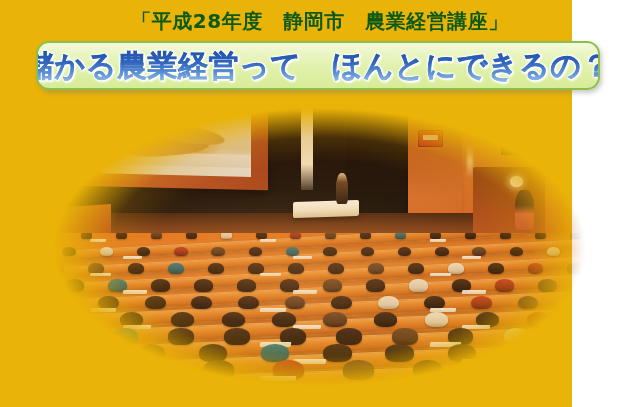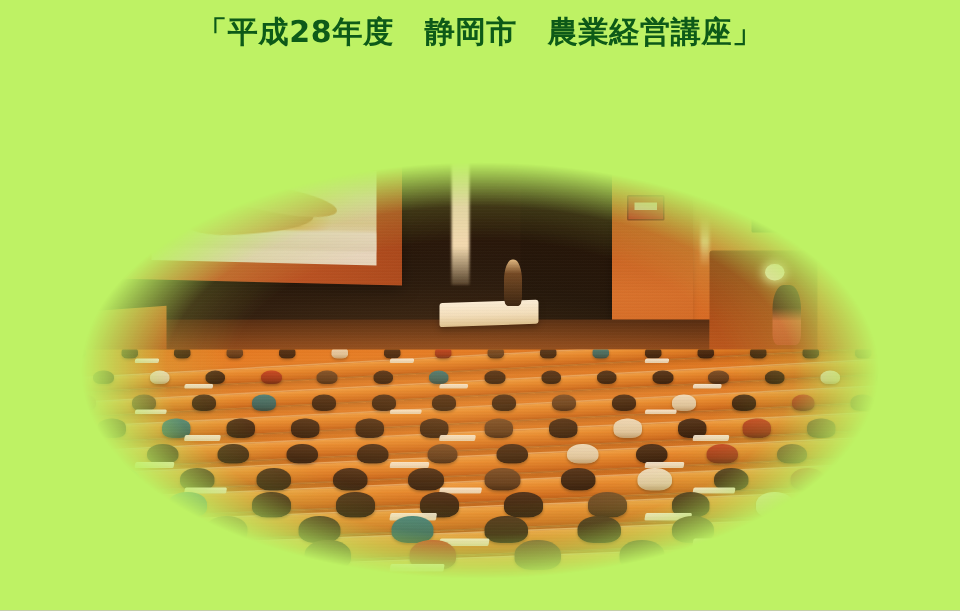--- a/index.html
+++ b/index.html
@@ -8,23 +8,23 @@
     background: #ffffff;
   }
   body {
     width: 640px;
     height: 407px;
     overflow: hidden;
     font-family: "DejaVu Sans", "Liberation Sans", sans-serif;
   }
   .slide {
     position: relative;
-    width: 640px;
+    width: 572px;
     height: 407px;
-    background: #bef264;
+    background: #eab308;
   }
 
   
   .header-title {
     position: absolute;
     left: 0;
     top: 9px;
     width: 640px;
     text-align: center;
     font-size: 20px;
@@ -327,20 +327,23 @@
     pointer-events: none;
   }
 </style>
 </head>
 <body>
 
 <div class="slide">
 
   <div class="header-title">「平成28年度　静岡市　農業経営講座」</div>
 
+  <div class="subtitle-banner">
+    <span class="subtitle-text">儲かる農業経営って　ほんとにできるの？</span>
+  </div>
 
   <div class="photo-wrap">
     <div class="photo">
 
       <div class="stage-dark"></div>
       <div class="stage-dark-right"></div>
       <div class="light-slit"></div>
 
       <div class="hall-wall"></div>
       <div class="hall-wall-panel"></div>

